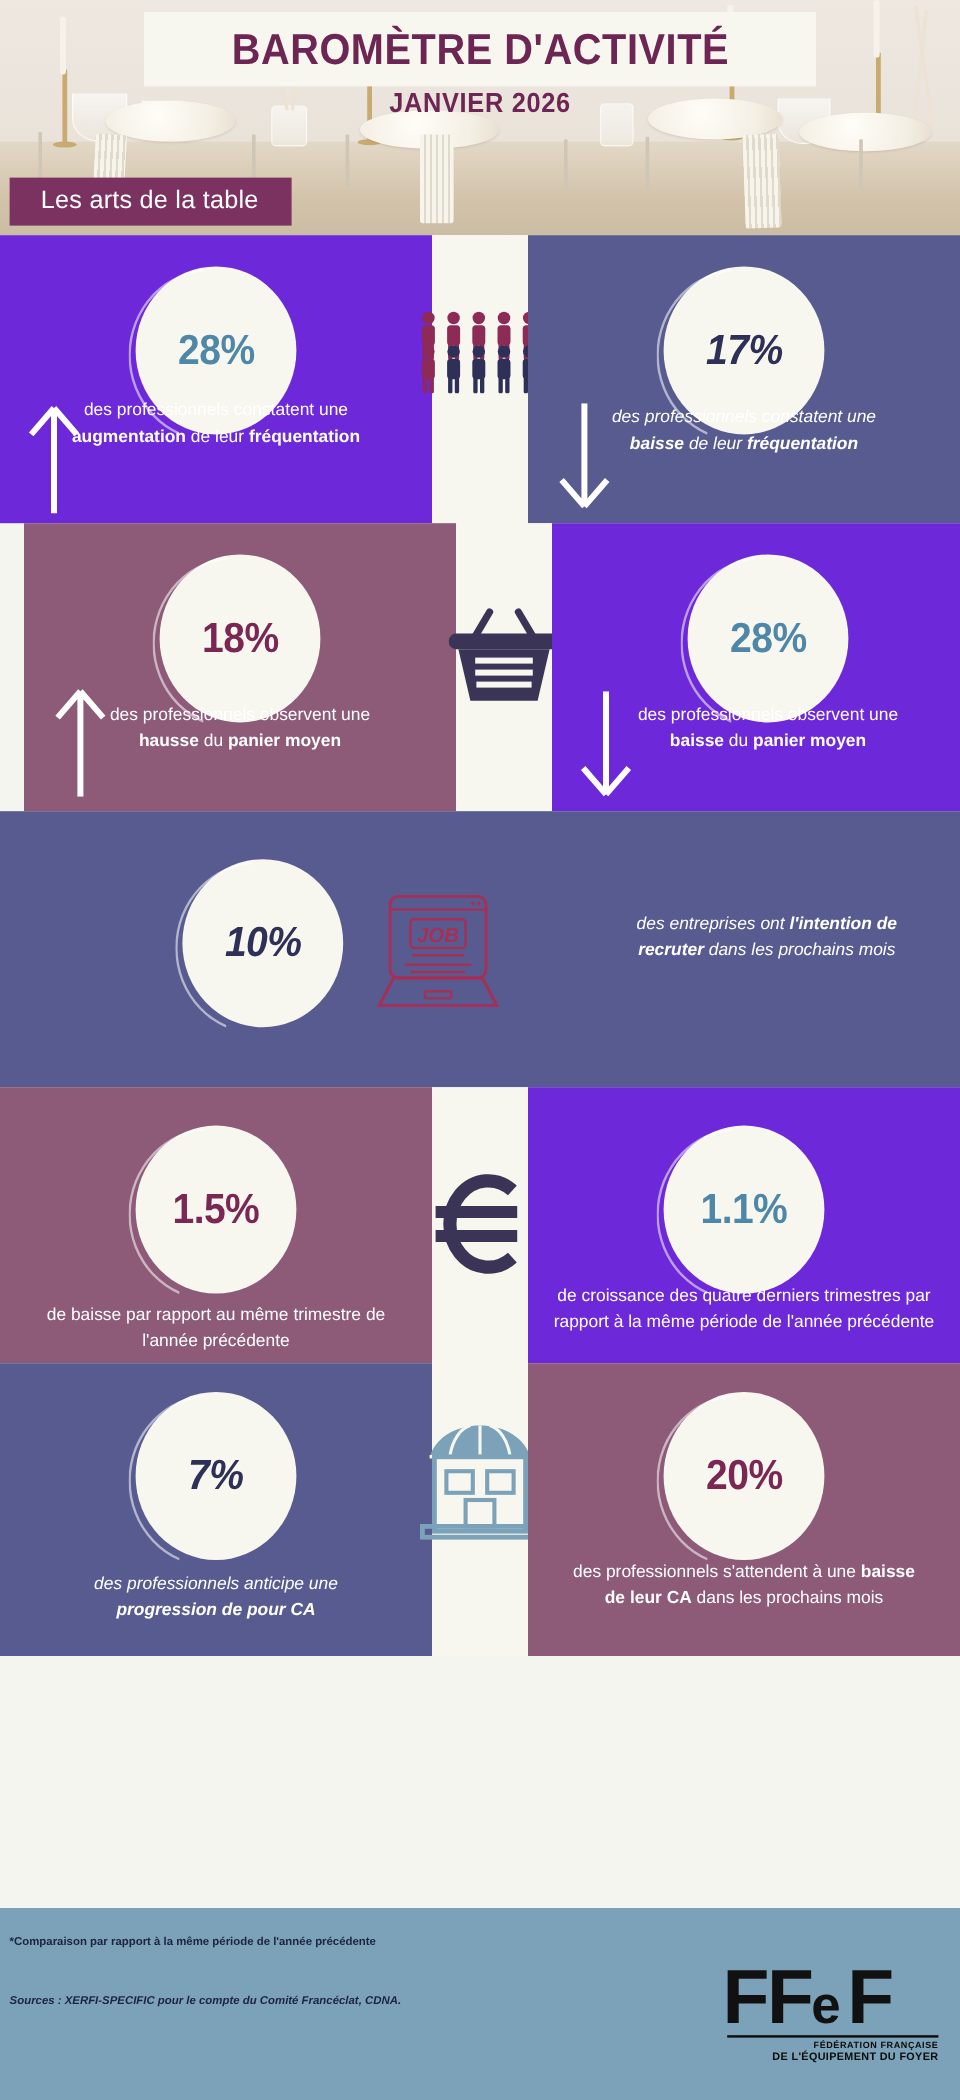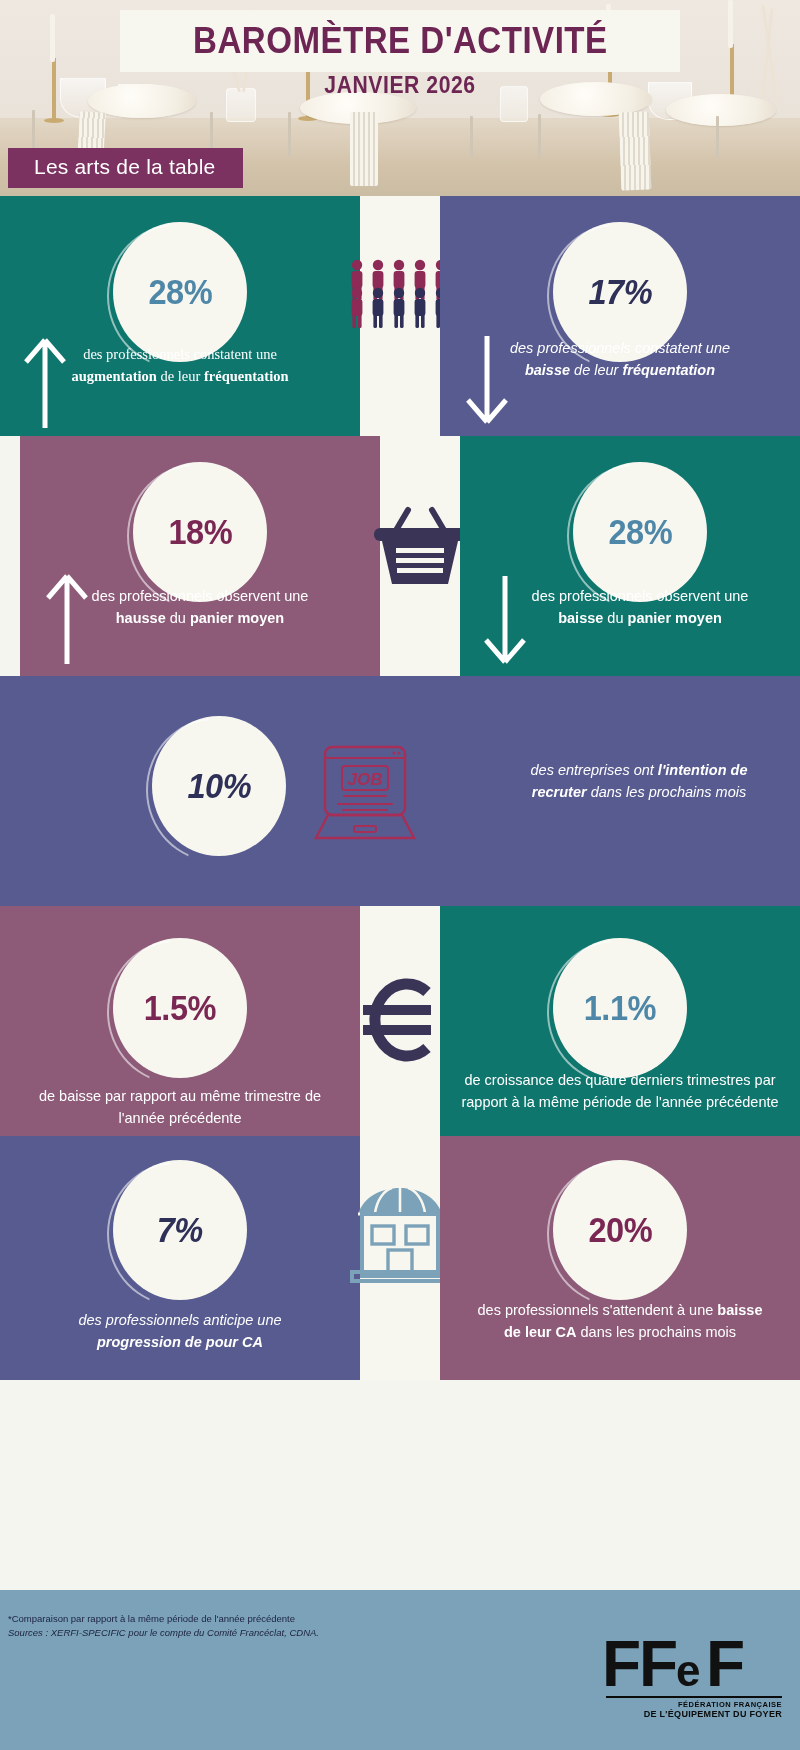--- a/index.html
+++ b/index.html
@@ -83,21 +83,21 @@
     background:#7b3260; color:#ffffff;
     padding:7px 28px 9px 26px;
     font-size:21px; letter-spacing:.2px;
   }
 
   
   .band { position:relative; width:800px; display:flex; }
   .half { position:relative; width:360px; }
   .gutter { width:80px; background:#f7f6ef; position:relative; }
 
-  .blue   { background:#0f766e; }
+  .blue   { background:#6d28d9; }
   .purple { background:#585b8f;font-style:italic; }
   .mauve  { background:#8d5b78; }
 
   .circle {
     position:absolute; left:50%; transform:translateX(-50%);
     width:134px; height:140px; border-radius:50%;
     background:#f7f7f0;
     display:flex; align-items:center; justify-content:center;
   }
   .circle::before {
@@ -128,23 +128,23 @@
   .people { position:absolute; left:50%; transform:translateX(-50%); }
 
   
   .footer {
     position:absolute; left:0; bottom:0; width:800px; height:160px;
     background:#7ba2b8;
   }
   .foot-note {
     position:absolute; left:8px; top:22px;
     color:#1d2340; font-size:9.5px; line-height:1.45;
-    font-weight:400;
-  }
-  .foot-note .ital { font-style:italic; }
+    font-weight:700;
+  }
+  .foot-note .ital { font-style:italic;margin-top:35px; }
   .ffef { position:absolute; right:18px; top:38px; }
   .ffef-sub1 {
     position:absolute; right:18px; top:110px;
     font-size:7.5px; letter-spacing:.5px; color:#0b0b0b; font-weight:700;
     text-align:right;
   }
   .ffef-sub2 {
     position:absolute; right:18px; top:119px;
     font-size:9px; letter-spacing:.3px; color:#0b0b0b; font-weight:700;
     text-align:left;
@@ -211,21 +211,21 @@
   </div>
 
   <div class="band" style="height:240px;">
     <div class="half blue">
       <div class="circle" style="top:26px;">
         <span class="pct c-blue">28%</span>
       </div>
       <svg class="arrow" style="left:22px;top:140px;" width="46" height="92" viewBox="0 0 46 92">
         <path d="M23 4 L23 92 M23 4 L4 26 M23 4 L42 26" stroke="#ffffff" stroke-width="5" fill="none"></path>
       </svg>
-      <div class="caption" style="top:148px;font-family:Liberation Serif, serif;">
+      <div class="caption" style="top:136px;">
         <span>des professionnels constatent une </span><b>augmentation</b><span> de leur </span><b>fréquentation</b>
       </div>
     </div>
 
     <div class="gutter">
       <svg class="people" style="top:62px;" width="106" height="70" viewBox="0 0 106 70">
         <g fill="#8d2a55">
           <circle cx="10" cy="7" r="5.2"></circle>
             <rect x="4.6" y="13" width="10.8" height="17" rx="3"></rect>
             <rect x="5.4" y="28" width="3.6" height="14" rx="1.6"></rect>

